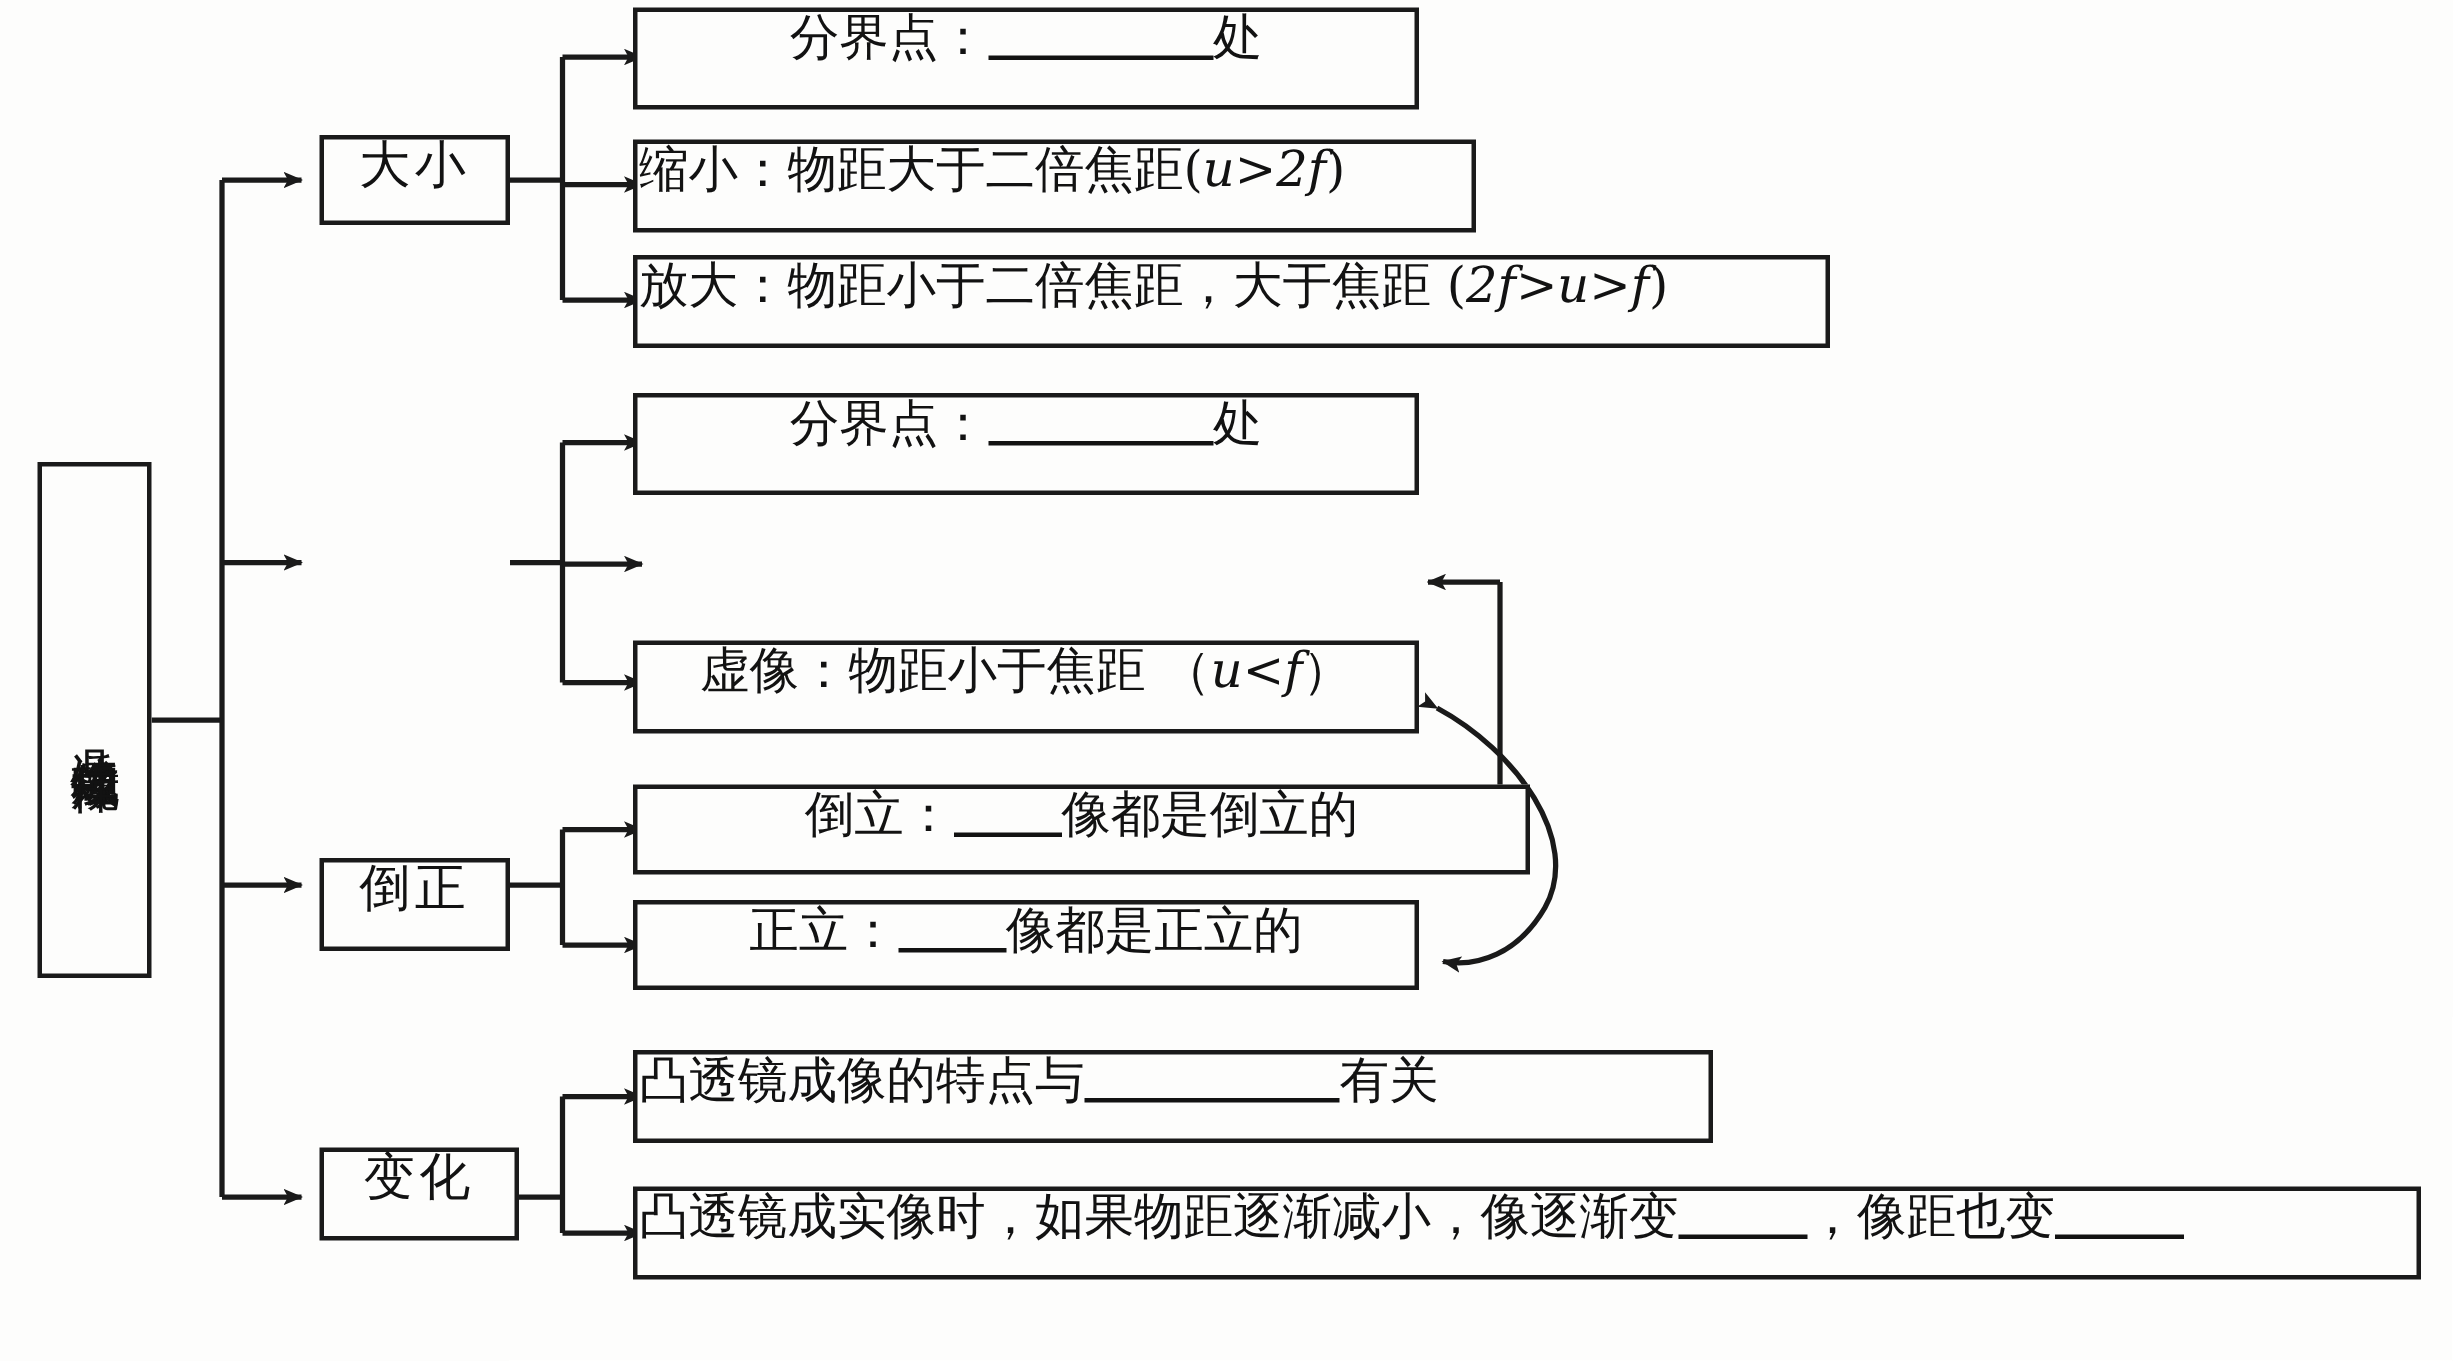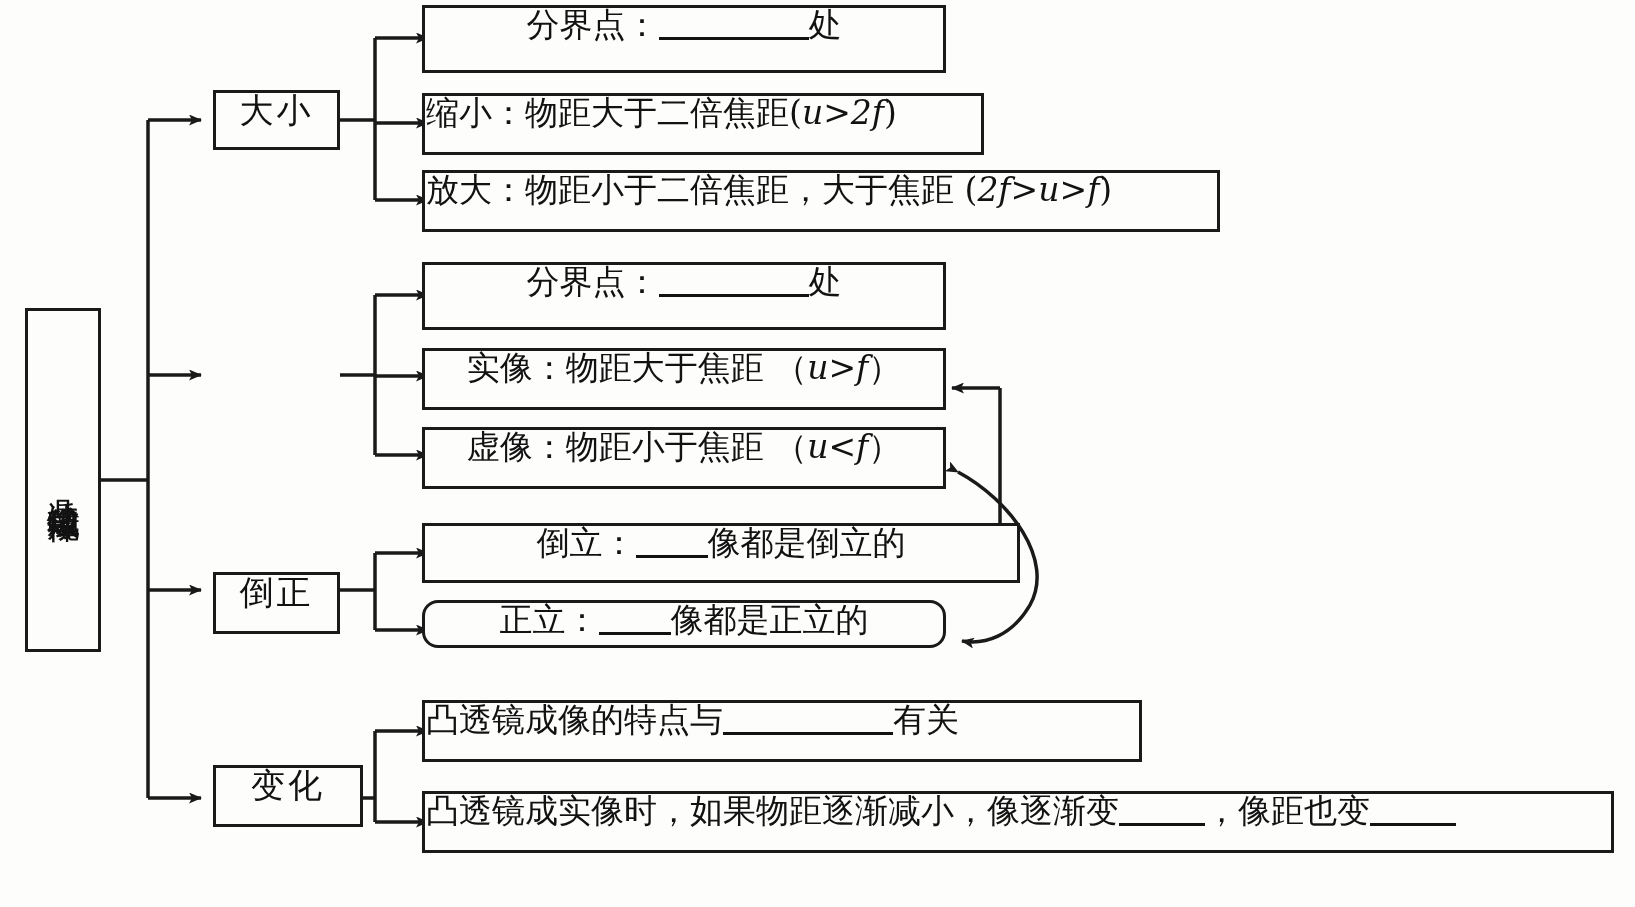--- a/index.html
+++ b/index.html
@@ -110,21 +110,21 @@
 
   <div class="node center cat-node" style="left:213px; top:90px; width:127px; height:60px;">
     <span>大小</span>
   </div>
 
 
   <div class="node center cat-node" style="left:213px; top:572px; width:127px; height:62px;">
     <span>倒正</span>
   </div>
 
-  <div class="node center cat-node" style="left:213px; top:765px; width:150px; height:62px;">
+  <div class="node center cat-node" style="left:213px; top:765px; width:133px; height:62px;">
     <span>变化</span>
   </div>
 
   <div class="node center leaf-node" style="left:422px; top:5px; width:524px; height:68px;">
     <span>
       <span>分界点：</span><span class="blank-long"></span><span>处</span>
     </span>
   </div>
 
   <div class="node left leaf-node" style="left:422px; top:93px; width:562px; height:62px;">
@@ -138,39 +138,34 @@
       <span>放大：物距小于二倍焦距，大于焦距 (</span><span class="mi">2f&gt;u&gt;f</span><span>)</span>
     </span>
   </div>
 
   <div class="node center leaf-node" style="left:422px; top:262px; width:524px; height:68px;">
     <span>
       <span>分界点：</span><span class="blank-long"></span><span>处</span>
     </span>
   </div>
 
-  <div class="node center leaf-node" style="left:422px; top:348px; width:524px; height:62px;">
-    <span>
-      <span>实像：物距大于焦距 （</span><span class="mi">u&gt;f</span><span>）</span>
-    </span>
-  </div>
 
   <div class="node center leaf-node" style="left:422px; top:427px; width:524px; height:62px;">
     <span>
       <span>虚像：物距小于焦距 （</span><span class="mi">u&lt;f</span><span>）</span>
     </span>
   </div>
 
   <div class="node center leaf-node" style="left:422px; top:523px; width:598px; height:60px;">
     <span>
       <span>倒立：</span><span class="blank-short"></span><span>像都是倒立的</span>
     </span>
   </div>
 
-  <div class="node center leaf-node" style="left:422px; top:600px; width:524px; height:48px;border-radius:16px;">
+  <div class="node center leaf-node" style="left:422px; top:600px; width:524px; height:60px;">
     <span>
       <span>正立：</span><span class="blank-short"></span><span>像都是正立的</span>
     </span>
   </div>
 
   <div class="node left leaf-node" style="left:422px; top:700px; width:720px; height:62px;">
     <span>
       <span>凸透镜成像的特点与</span><span class="blank-mid"></span><span>有关</span>
     </span>
   </div>

